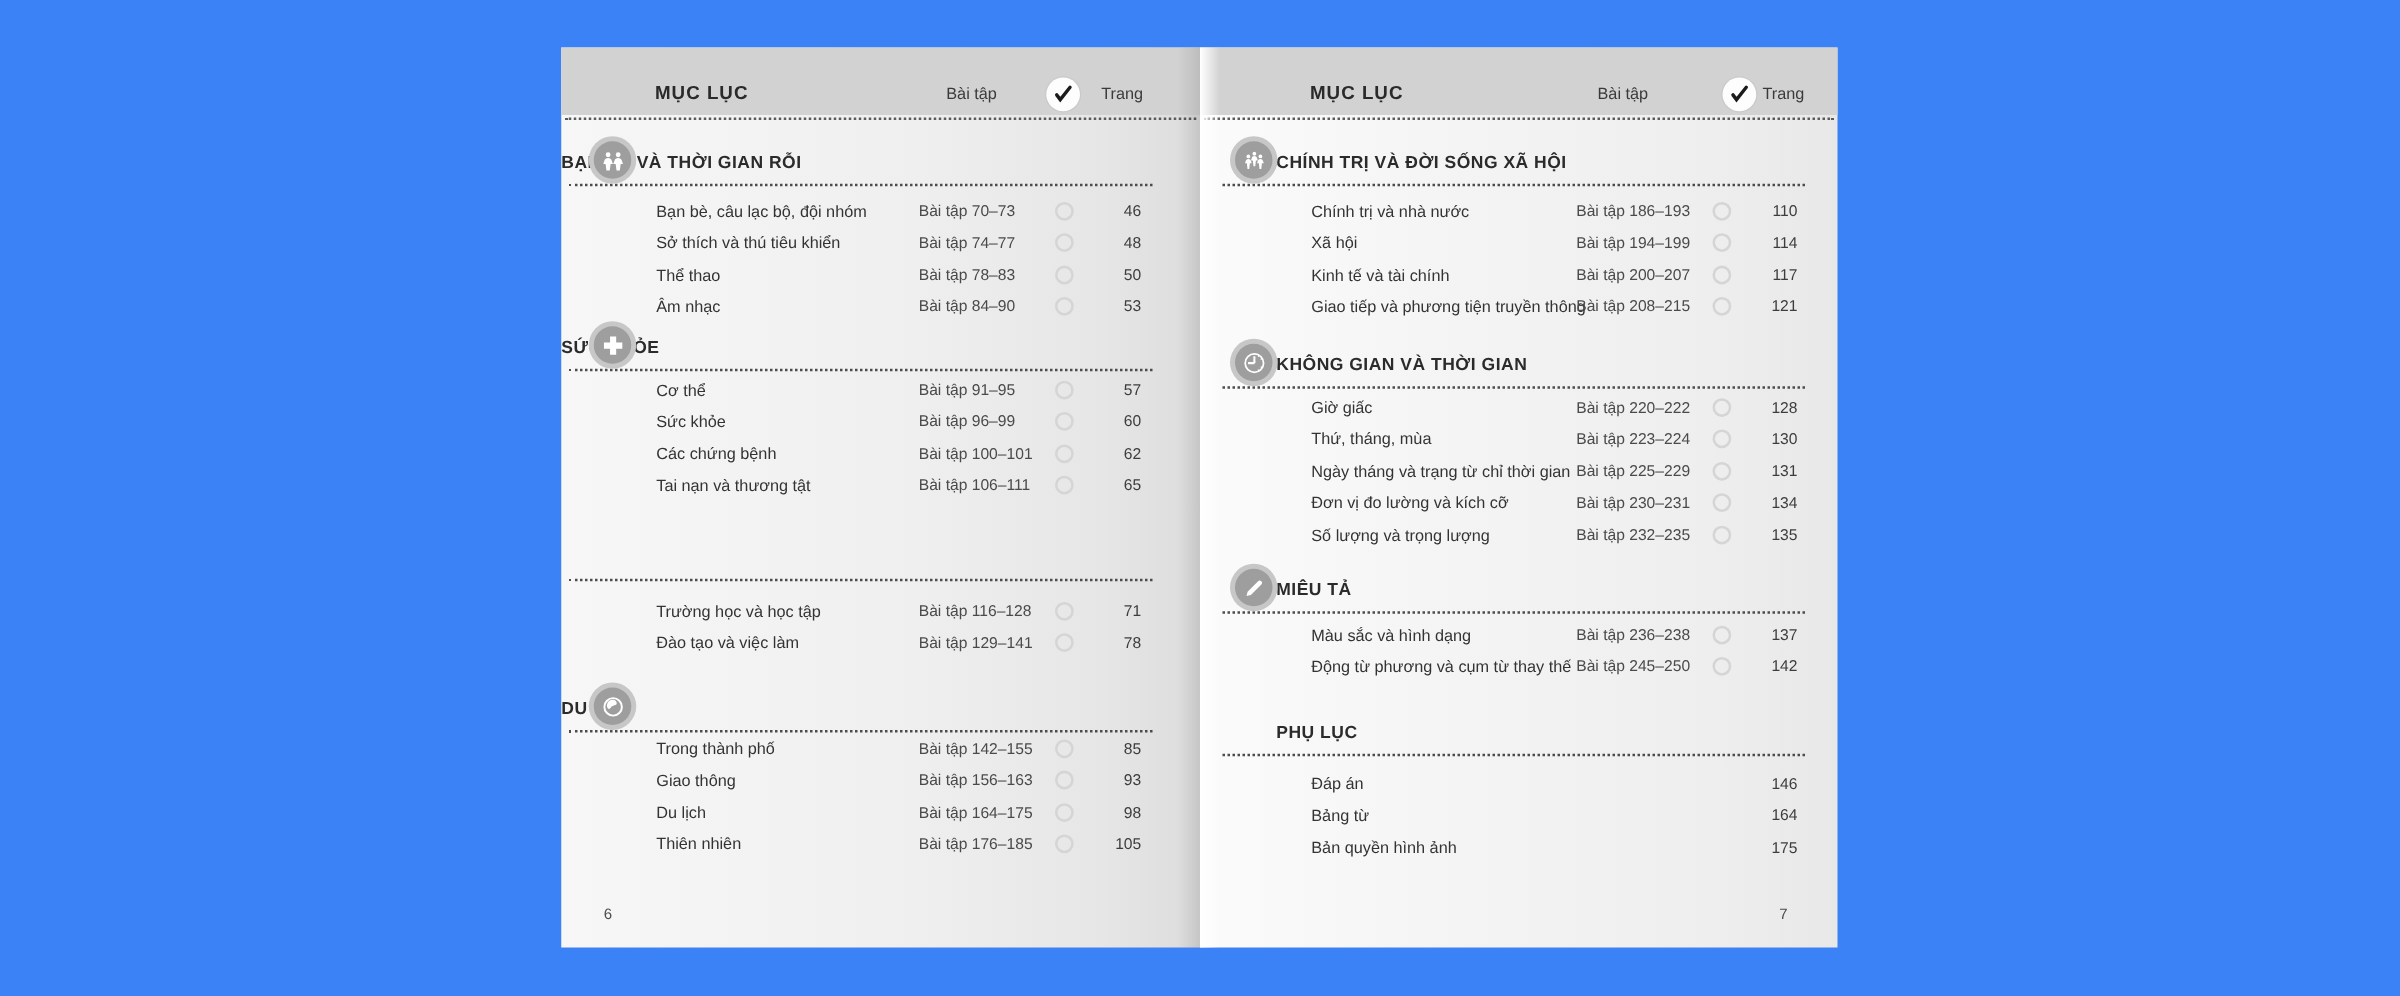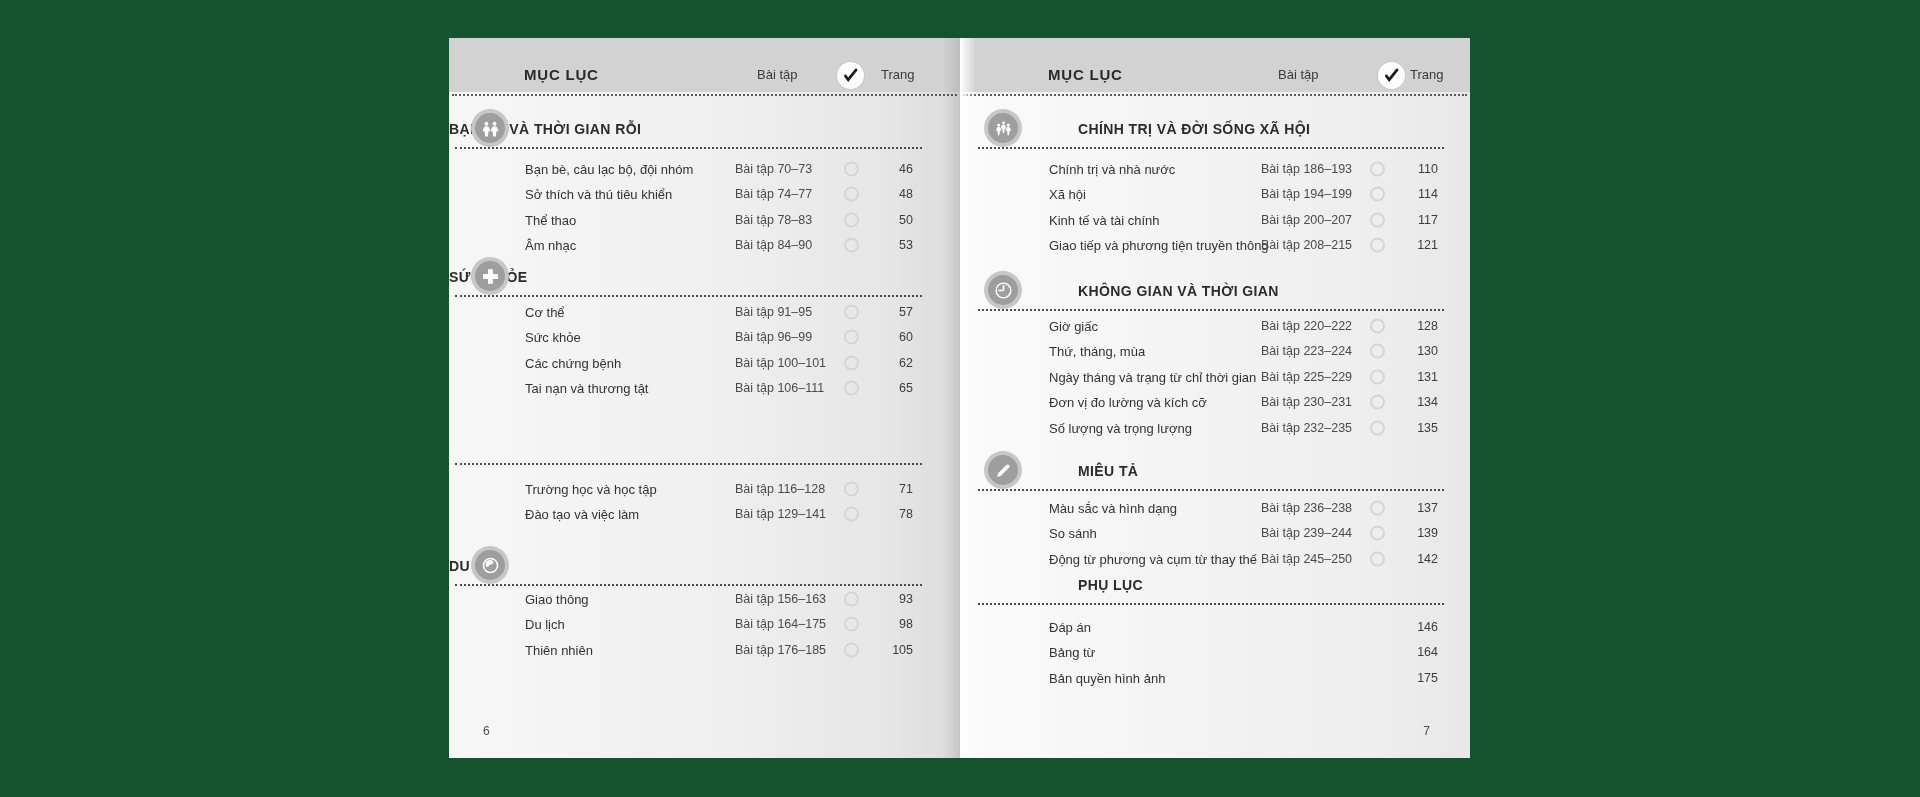--- a/index.html
+++ b/index.html
@@ -1,19 +1,19 @@
 <!DOCTYPE html>
 <html><head>
 <meta charset="utf-8">
 <style>
   * { margin:0; padding:0; box-sizing:border-box; }
   html,body { background:#000; }
   body { width:1920px; height:797px; position:relative; overflow:hidden;
          font-family:"Liberation Sans", sans-serif; }
-  .screen { position:absolute; inset:0; background:#14532d; }
+  .screen { position:absolute; inset:0; background:#3b82f6; }
 
   .spread { position:absolute; left:449px; top:38px; width:1021px; height:720px; display:flex; }
 
   .page { position:relative; height:720px; }
   .page-l { width:511px; background:linear-gradient(to right,#f7f7f7 0%,#efefef 55%,#e6e6e6 85%,#dcdcdc 100%); }
   .page-r { width:510px; background:linear-gradient(to right,#fbfbfb 0%,#f4f4f4 40%,#eeeeee 80%,#e8e8e8 100%); }
   .page-l::after { content:""; position:absolute; right:0; top:0; bottom:0; width:18px;
                    background:linear-gradient(to right, rgba(0,0,0,0), rgba(0,0,0,0.10)); pointer-events:none; z-index:5;}
   .page-r::before { content:""; position:absolute; left:0; top:0; bottom:0; width:16px;
                    background:linear-gradient(to right, #ffffff, rgba(255,255,255,0)); pointer-events:none; z-index:5;}
@@ -28,21 +28,21 @@
 
   .page-l .bt-title { left:75px; }  .page-l .bt-ex { left:308px; }
   .page-l .band-check { left:388px; } .page-l .bt-pg { left:432px; }
   .page-r .bt-title { left:88px; }  .page-r .bt-ex { left:318px; }
   .page-r .band-check { left:418px; } .page-r .bt-pg { left:450px; }
 
   .content { position:absolute; inset:0; z-index:3; }
   .section { position:absolute; left:0; right:0; }
   .sec-head { height:26px; display:flex; align-items:center; position:relative; }
   .page-l .sec-head { }
-  .page-r .sec-head { padding-left:118px; }
+  .page-r .sec-head { padding-left:61px; }
   .sec-title { font-weight:bold; font-size:14px; letter-spacing:0.4px; color:#2b2b2b; white-space:nowrap; }
   .sec-icon { position:absolute; top:-3px; width:30px; height:30px; border-radius:50%;
               background:#9e9e9e; box-shadow:0 0 0 4px #c7c7c7; display:flex; align-items:center;
               justify-content:center; z-index:4; }
   .page-l .sec-icon { left:26px; }
   .page-r .sec-icon { left:28px; }
   .sec-icon svg { width:21px; height:21px; display:block; }
 
   .sec-dots { margin:5px 38px 0 6px; border-top:2px dotted #4c4c4c; height:0; }
   .page-r .sec-dots { margin-left:18px; margin-right:26px; }
@@ -187,20 +187,26 @@
             <svg viewBox="0 0 24 24">
               <circle cx="12" cy="12" r="8" fill="none" stroke="#fff" stroke-width="1.8"></circle>
               <path fill="#fff" d="M8 6.8c2.6-1.9 5.6-1.4 6.9.4.9 1.3.4 2.7-1 3.1-1.5.5-3.1.8-4.1 2.5-.9 1.6-2.6 1.3-3.2-.4-.6-1.8-.1-4.2 1.4-5.6z"></path>
             </svg>
           </span>
           <span class="sec-title">DU LỊCH</span>
         </div>
         <div class="sec-dots"></div>
         <div class="rows" style="margin-top:0px">
           <div class="row">
+            <span class="row-title">Trong thành phố</span>
+            <span class="row-ex">Bài tập 142–155</span>
+            <span class="row-circle"></span>
+            <span class="row-page">85</span>
+          </div>
+          <div class="row">
             <span class="row-title">Giao thông</span>
             <span class="row-ex">Bài tập 156–163</span>
             <span class="row-circle"></span>
             <span class="row-page">93</span>
           </div>
           <div class="row">
             <span class="row-title">Du lịch</span>
             <span class="row-ex">Bài tập 164–175</span>
             <span class="row-circle"></span>
             <span class="row-page">98</span>
@@ -333,26 +339,20 @@
         </div>
         <div class="sec-dots"></div>
         <div class="rows" style="margin-top:4px">
           <div class="row">
             <span class="row-title">Màu sắc và hình dạng</span>
             <span class="row-ex">Bài tập 236–238</span>
             <span class="row-circle"></span>
             <span class="row-page">137</span>
           </div>
           <div class="row">
-            <span class="row-title">So sánh</span>
-            <span class="row-ex">Bài tập 239–244</span>
-            <span class="row-circle"></span>
-            <span class="row-page">139</span>
-          </div>
-          <div class="row">
             <span class="row-title">Động từ phương và cụm từ thay thế</span>
             <span class="row-ex">Bài tập 245–250</span>
             <span class="row-circle"></span>
             <span class="row-page">142</span>
           </div>
         </div>
       </section>
 
       <section class="section" style="top:534px">
         <div class="sec-head">

